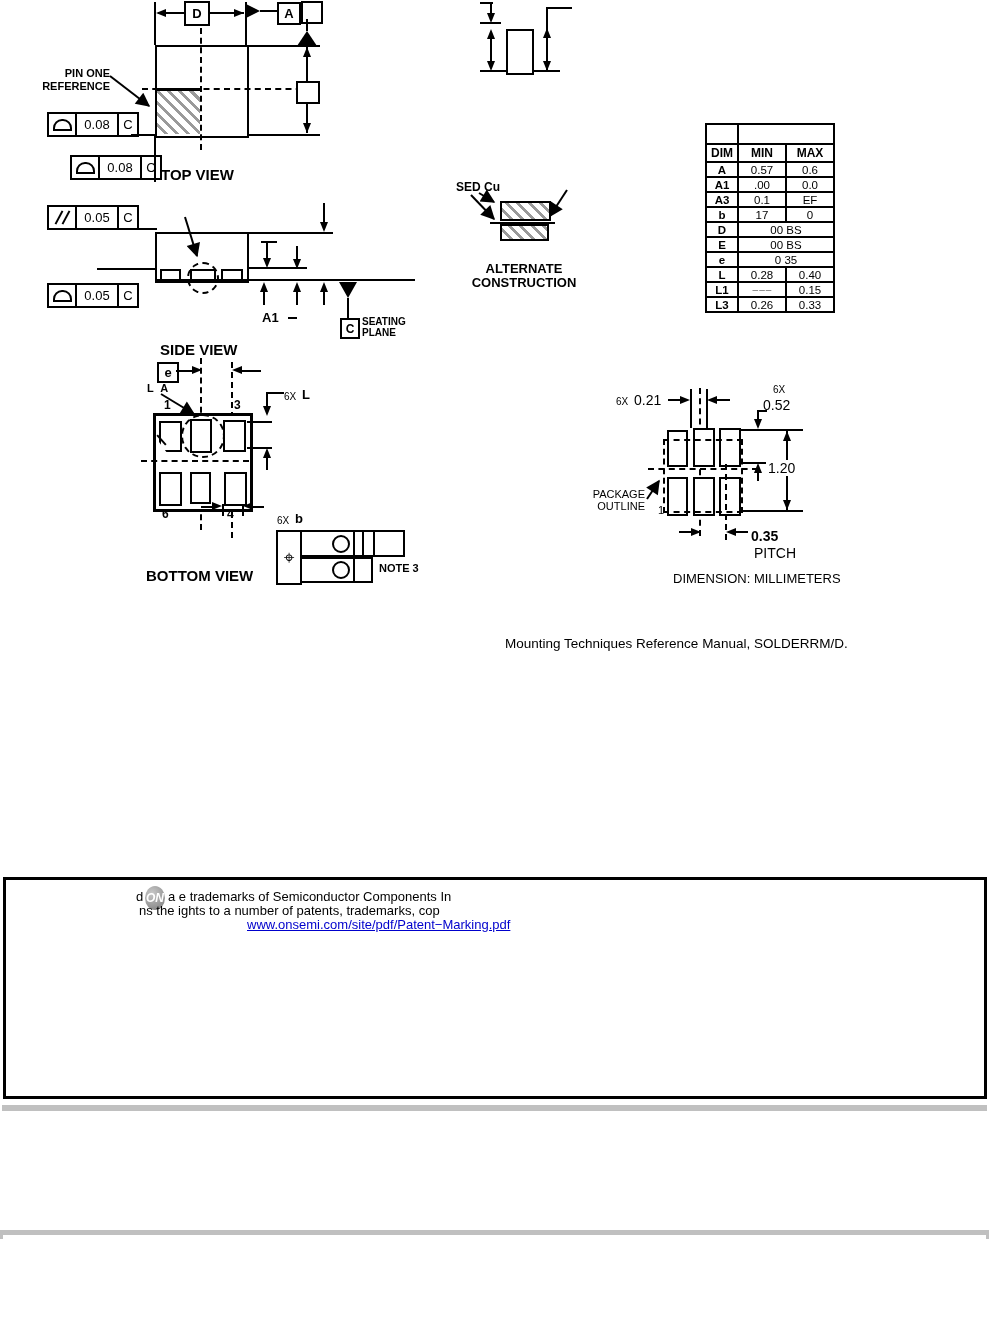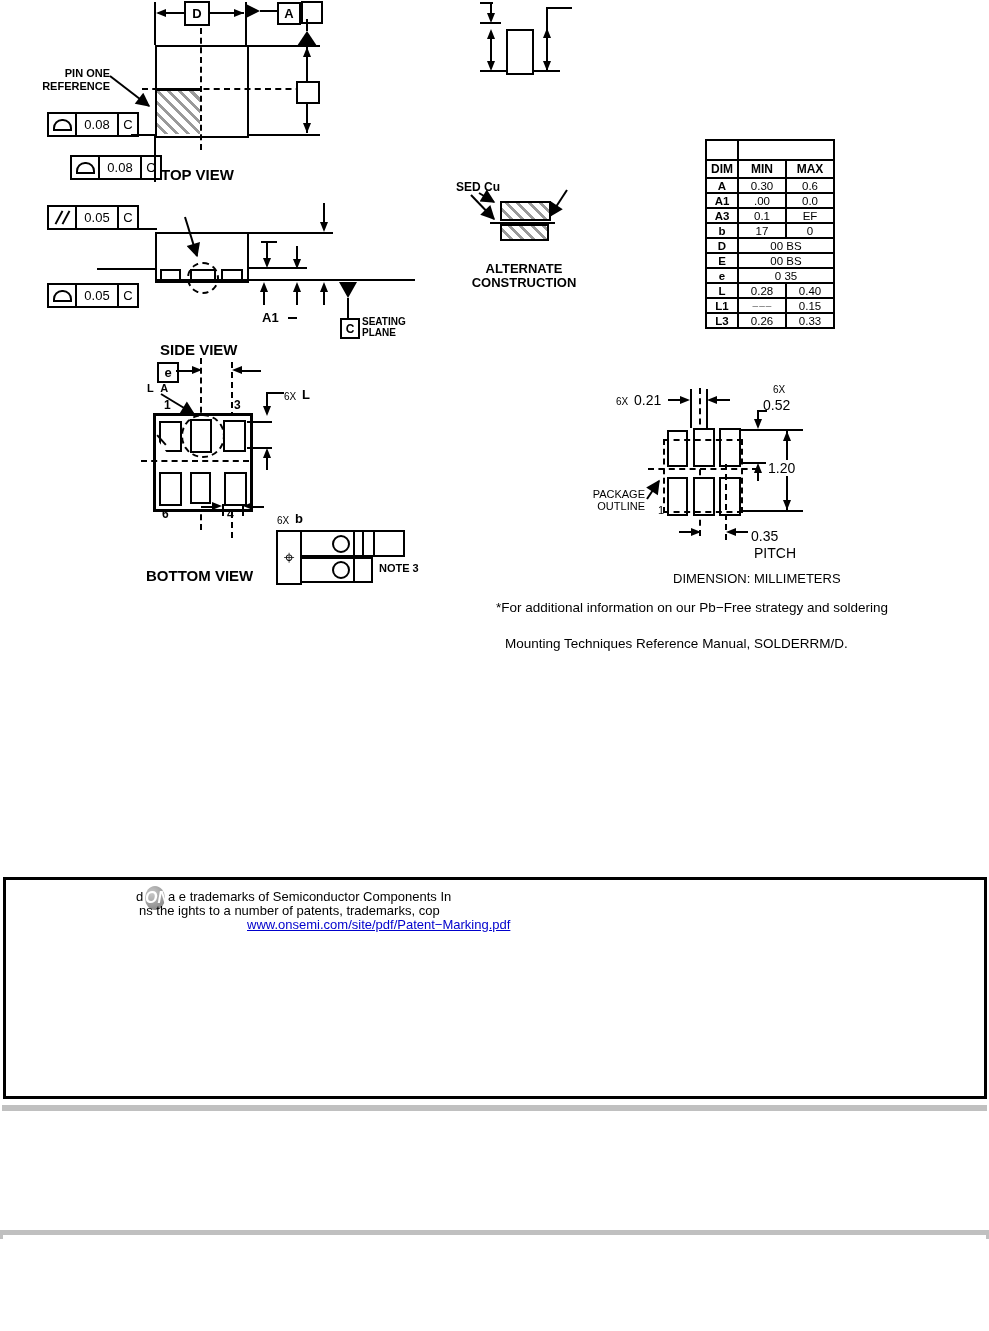--- a/index.html
+++ b/index.html
@@ -31,22 +31,22 @@
   .sym-profile{width:15px;height:8px;border:2px solid #000;border-radius:9px 9px 0 0;border-bottom-width:2px;}
   .par{position:relative;width:15px;height:13px;}
   .par i{position:absolute;top:-1px;width:2px;height:15px;background:#000;transform:rotate(28deg);}
   .hatch{background:repeating-linear-gradient(45deg,#fff 0 5px,#9a9a9a 5px 8px);}
   .pad{position:absolute;border:2px solid #000;background:#fff;}
   .circ{position:absolute;border:2px solid #000;border-radius:50%;background:transparent;}
   .dcirc{position:absolute;border:2px dashed #000;border-radius:50%;}
   .wbg{background:#fff;padding:0 2px;}
   .logo{position:absolute;width:20px;height:24px;border-radius:50%;
         background:radial-gradient(circle at 35% 30%,#c8c8c8,#7a7a7a);
-        color:#fff;font-weight:bold;font-style:italic;font-size:16px;
-        display:flex;align-items:center;}
+        color:#fff;font-weight:bold;font-style:italic;font-size:12px;
+        display:flex;align-items:center;justify-content:center;}
   a.lnk{color:#0000cc;text-decoration:underline;}
   table.dim{position:absolute;border-collapse:collapse;table-layout:fixed;}
   table.dim td{border:2px solid #000;text-align:center;font-size:11.5px;padding:0;height:13px;background:#fff;}
   table.dim td.d{font-weight:bold;}
   table.dim tr.hdr td{font-weight:bold;font-size:12px;height:16px;}
   table.dim tr.top td{height:18px;}
 </style>
 </head>
 <body>
 
@@ -265,39 +265,39 @@
 
   <div class="t" style="left:456px;top:180px;font-size:12px;">SED Cu</div>
   <div class="a hatch" style="left:500px;top:201px;width:47px;height:16px;border:2px solid #000;"></div>
   <div class="ln" style="left:490px;top:222px;width:65px;height:2px;"></div>
   <div class="a hatch" style="left:500px;top:224px;width:45px;height:13px;border:2px solid #000;"></div>
   <div class="t" style="left:454px;top:262px;width:140px;font-size:13px;line-height:14px;text-align:center;white-space:normal;">
     <span>ALTERNATE</span><br>
     <span>CONSTRUCTION</span>
   </div>
 
-  <table class="dim" style="left:705px;top:123px;width:128px;margin-top:16px;">
+  <table class="dim" style="left:705px;top:123px;width:128px;">
     <colgroup>
         <col style="width:32px;">
         <col style="width:48px;">
         <col style="width:48px;">
       </colgroup>
     <tbody>
         <tr class="top">
           <td></td>
           <td colspan="2"></td>
         </tr>
     <tr class="hdr">
       <td>DIM</td>
       <td>MIN</td>
       <td>MAX</td>
     </tr>
     <tr>
           <td class="d">A</td>
-          <td>0.30</td>
+          <td>0.57</td>
           <td>0.6</td>
         </tr>
     <tr>
           <td class="d">A1</td>
           <td>.00</td>
           <td>0.0</td>
         </tr>
     <tr>
           <td class="d">A3</td>
           <td>0.1</td>
@@ -379,26 +379,25 @@
   <div class="tn" style="left:583px;top:489px;width:62px;font-size:11px;line-height:11.5px;text-align:right;white-space:normal;">
     <span>PACKAGE</span><br>
     <span>OUTLINE</span>
   </div>
   <div class="tn" style="left:658px;top:504px;font-size:11px;">1</div>
 
   <div class="ln" style="left:679px;top:531px;width:14px;height:2px;"></div>
   <div class="ah r" style="left:691px;top:528px;"></div>
   <div class="ah l" style="left:726px;top:528px;"></div>
   <div class="ln" style="left:736px;top:531px;width:12px;height:2px;"></div>
-  <div class="tn" style="left:751px;top:528px;font-size:14px;">0.35</div>
+  <div class="tn" style="left:751px;top:528px;font-size:14px;font-weight:bold;">0.35</div>
   <div class="tn" style="left:754px;top:545px;font-size:14px;">PITCH</div>
 
   <div class="tn" style="left:673px;top:571px;font-size:13px;">DIMENSION: MILLIMETERS</div>
 
-  <div class="tn" style="left:496px;top:600px;font-size:13.5px;">*For additional information on our Pb−Free strategy and soldering</div>
   <div class="tn" style="left:505px;top:636px;font-size:13.5px;">Mounting Techniques Reference Manual, SOLDERRM/D.</div>
 
   <div class="a" style="left:3px;top:877px;width:978px;height:216px;border:3px solid #000;background:#fff;"></div>
   <div class="tn" style="left:136px;top:889px;font-size:13px;">d</div>
   <div class="logo" style="left:145px;top:886px;">
     <span>ON</span>
   </div>
   <div class="tn" style="left:168px;top:889px;font-size:13px;">a e trademarks of Semiconductor Components In</div>
   <div class="tn" style="left:139px;top:903px;font-size:13px;">ns the  ights to a number of patents, trademarks, cop</div>
   <a class="lnk tn" href="#" style="left:247px;top:917px;font-size:13px;">www.onsemi.com/site/pdf/Patent−Marking.pdf</a>

